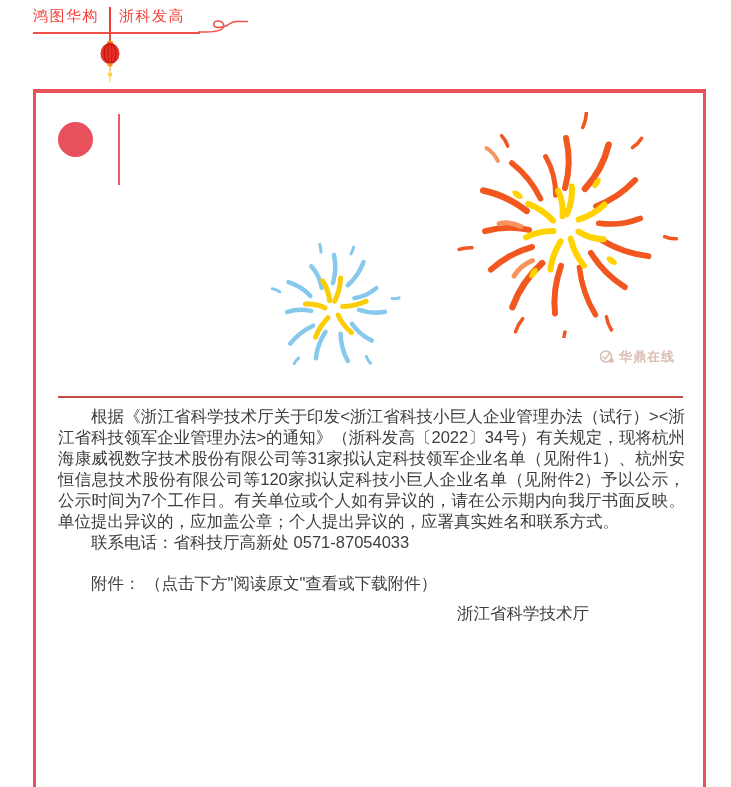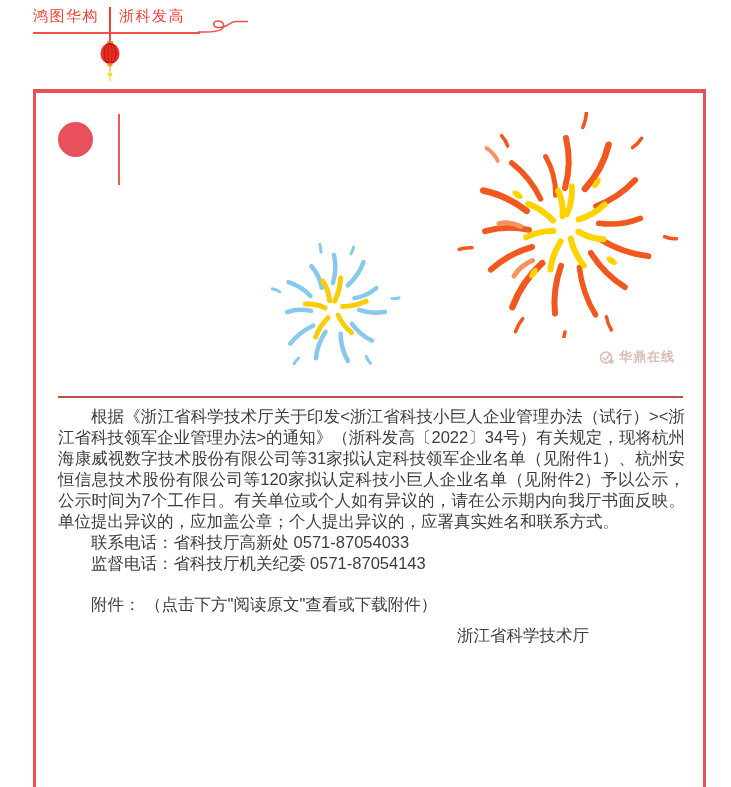--- a/index.html
+++ b/index.html
@@ -19,33 +19,33 @@
   .frame{
     position:absolute;left:33px;top:89px;width:673px;height:698px;
     border:3px solid #e9515a;border-top-width:4px;border-bottom:none;box-sizing:border-box;
   }
   .title-dot{position:absolute;left:58px;top:122px;width:35px;height:35px;border-radius:50%;background:#e8505b;}
   .title-rule{position:absolute;left:118px;top:114px;width:2px;height:71px;background:#ef5a5a;}
   
   .fw-large{position:absolute;left:415px;top:112px;}
   .fw-small{position:absolute;left:258px;top:242px;}
   
-  .watermark{position:absolute;left:598px;top:348px;display:flex;align-items:flex-end;gap:4px;color:#d9bdb2;}
+  .watermark{position:absolute;left:598px;top:348px;display:flex;align-items:flex-start;gap:4px;color:#d9bdb2;}
   .watermark .wm-text{font-size:13px;font-weight:bold;letter-spacing:1px;}
   
   .divider{position:absolute;left:58px;top:396px;width:625px;height:2px;background:#c44d45;}
   
   .content{
     position:absolute;left:58px;top:406px;width:627px;
     font-size:16.5px;line-height:21px;color:#3d3d3d;
   }
   .para{margin:0;text-indent:2em;text-align:justify;}
   .line{padding-left:2em;}
   .attachments{margin-top:20px;}
-  .signature{margin-top:10px;text-align:right;padding-right:96px;}
+  .signature{margin-top:10px;text-align:right;padding-right:96px;font-family:Liberation Mono, monospace;}
 </style>
 </head>
 <body>
 
 <div>
   <span class="banner-text brand-left">鸿图华构</span>
   <span class="banner-divider"></span>
   <span class="banner-text brand-right">浙科发高</span>
   <span class="banner-line"></span>
   <svg class="banner-curl" width="50" height="22" viewBox="0 0 50 22">
@@ -158,20 +158,19 @@
   </svg>
   <span class="wm-text">华鼎在线</span>
 </div>
 
 <div class="divider"></div>
 
 <div class="content">
   <p class="para">根据《浙江省科学技术厅关于印发&lt;浙江省科技小巨人企业管理办法（试行）&gt;&lt;浙江省科技领军企业管理办法&gt;的通知》（浙科发高〔2022〕34号）有关规定，现将杭州海康威视数字技术股份有限公司等31家拟认定科技领军企业名单（见附件1）、杭州安恒信息技术股份有限公司等120家拟认定科技小巨人企业名单（见附件2）予以公示，公示时间为7个工作日。有关单位或个人如有异议的，请在公示期内向我厅书面反映。单位提出异议的，应加盖公章；个人提出异议的，应署真实姓名和联系方式。</p>
 
   <div class="line">联系电话：省科技厅高新处  0571-87054033</div>
-  <div class="line">监督电话：省科技厅机关纪委  0571-87054143</div>
 
   <div class="attachments">
     <div class="line">附件： （点击下方"阅读原文"查看或下载附件）</div>
   </div>
 
   <div class="signature">浙江省科学技术厅</div>
 </div>
 
 </body></html>

